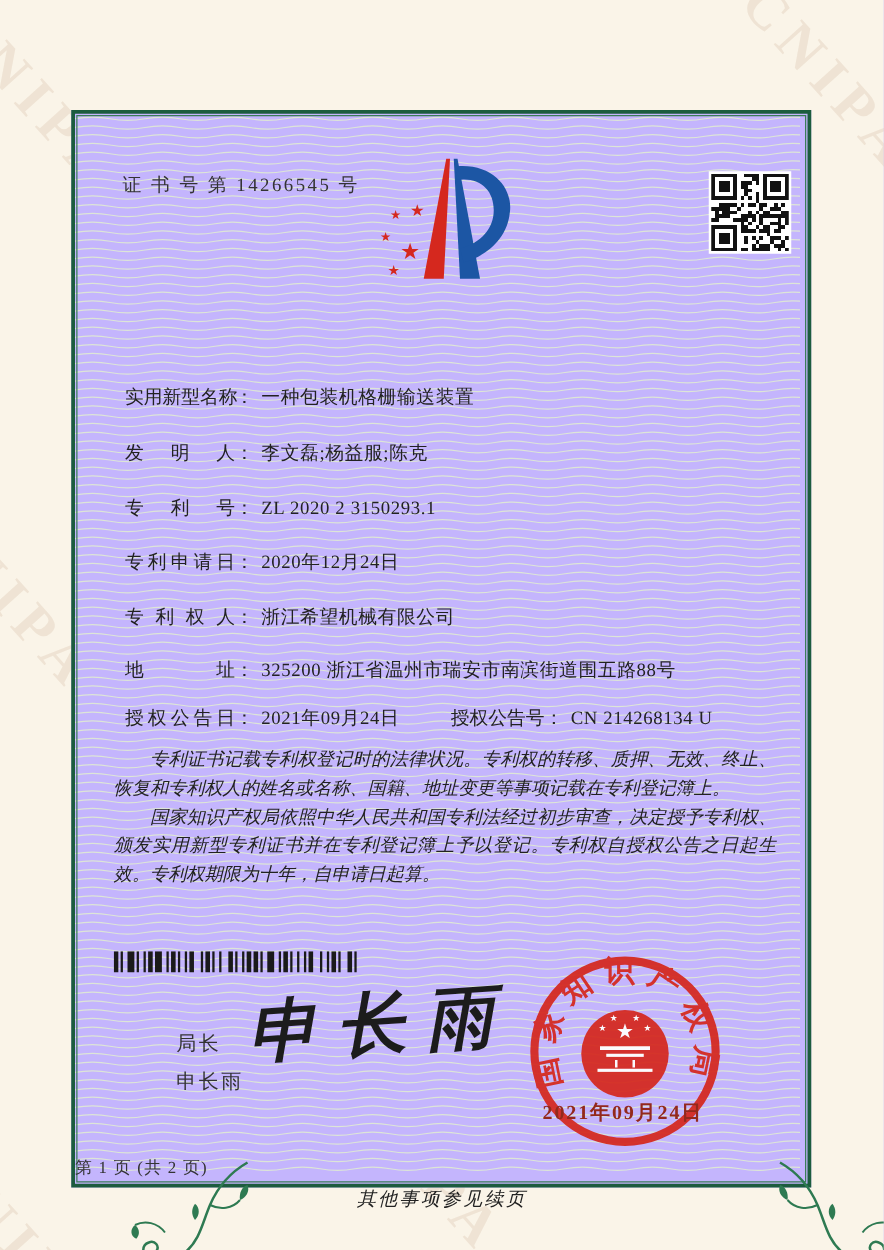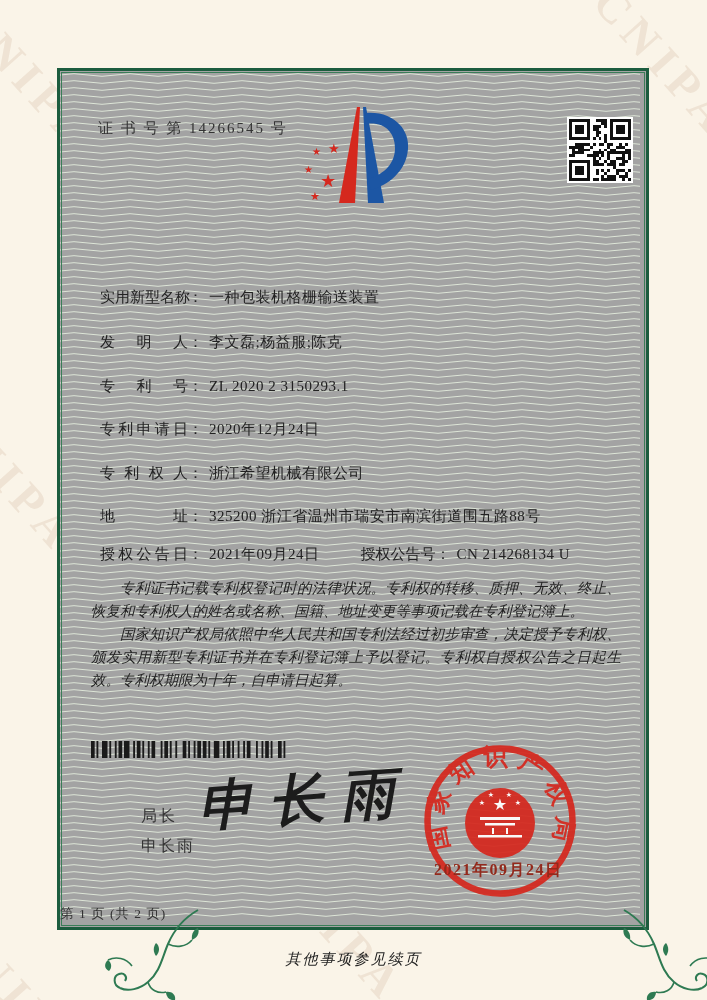--- a/index.html
+++ b/index.html
@@ -21,23 +21,23 @@
     letter-spacing:8px;
     color:rgba(200,168,140,0.22);
     transform:rotate(48deg);
     transform-origin:left top;
     white-space:nowrap;
     z-index:1;
     pointer-events:none;
   }
   
   .frame{
-    position:absolute;left:57px;top:68px;width:586px;height:856px;
+    position:absolute;left:57px;top:88px;width:586px;height:856px;
     border:3px solid #1c5c3e;
-    background:#a3a3a3;
+    background:#c4b5fd;
     z-index:2;
   }
   .frame::after{
     content:"";position:absolute;inset:1px;border:1px solid #3a7d58;pointer-events:none;
   }
   .waves{position:absolute;inset:0;z-index:0;}
   .content{position:absolute;inset:0;z-index:2;}
   .cert-no{
     position:absolute;left:38px;top:48px;
     font-size:15px;letter-spacing:2px;color:#333;

